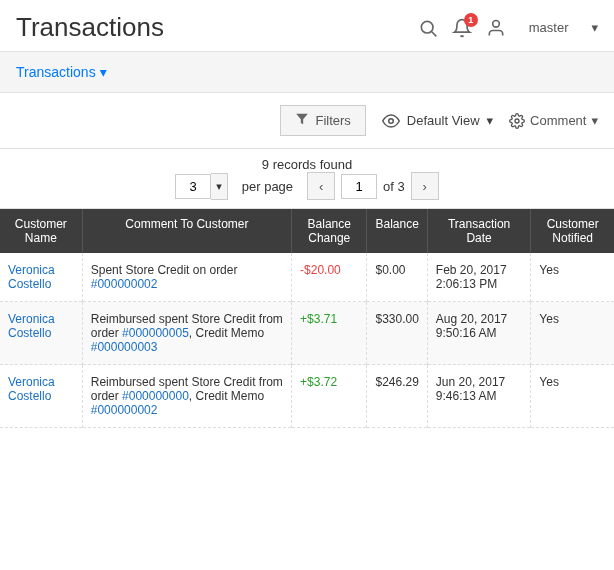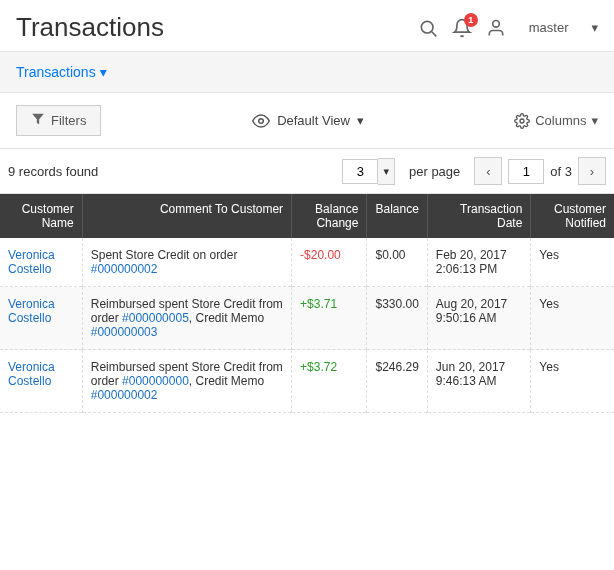--- a/index.html
+++ b/index.html
@@ -80,21 +80,21 @@
       font-size: 15px;
       font-weight: bold;
       cursor: pointer;
       border-radius: 2px;
     }
 
     
     .filters-bar {
       display: flex;
       align-items: center;
-      justify-content: space-between;
+      justify-content: flex-end;
       gap: 16px;
       padding: 12px 16px;
       border-bottom: 1px solid #e0e0e0;
     }
     .filter-btn {
       display: flex;
       align-items: center;
       gap: 6px;
       border: 1px solid #ccc;
       background: #f5f5f5;
@@ -118,22 +118,23 @@
       font-size: 13px;
       color: #555;
       cursor: pointer;
     }
 
     
     .pagination-row {
       display: flex;
       align-items: center;
       justify-content: space-between;
-      padding: 8px 8px;
+      padding: 8px 20px;
       border-bottom: 1px solid #e0e0e0;
+      flex-direction: column;
     }
     .records-found { font-size: 13px; color: #333; }
     .pagination-controls {
       display: flex;
       align-items: center;
       gap: 6px;
     }
     .per-page-select {
       display: flex;
       align-items: center;
@@ -184,21 +185,21 @@
       width: 100%;
       border-collapse: collapse;
       font-size: 12px;
     }
     .data-table thead tr {
       background: #3d3d3d;
       color: #fff;
     }
     .data-table thead th {
       padding: 8px 8px;
-      text-align: right;
+      text-align: center;
       font-weight: normal;
       border-right: 1px solid #555;
       vertical-align: top;
       font-size: 12px;
     }
     .data-table thead th:last-child { border-right: none; }
     .data-table tbody tr {
       border-bottom: 1px dashed #ddd;
     }
     .data-table tbody tr:nth-child(even) { background: #f9f9f9; }
@@ -265,21 +266,21 @@
         <circle cx="12" cy="12" r="3"></circle>
     </svg>
     <span>Default View</span>
     <span>▾</span>
   </div>
   <div class="columns-selector">
     <svg width="16" height="16" viewBox="0 0 24 24" fill="none" stroke="#555" stroke-width="2">
       <circle cx="12" cy="12" r="3"></circle>
       <path d="M19.4 15a1.65 1.65 0 0 0 .33 1.82l.06.06a2 2 0 0 1-2.83 2.83l-.06-.06a1.65 1.65 0 0 0-1.82-.33 1.65 1.65 0 0 0-1 1.51V21a2 2 0 0 1-4 0v-.09A1.65 1.65 0 0 0 9 19.4a1.65 1.65 0 0 0-1.82.33l-.06.06a2 2 0 0 1-2.83-2.83l.06-.06A1.65 1.65 0 0 0 4.68 15a1.65 1.65 0 0 0-1.51-1H3a2 2 0 0 1 0-4h.09A1.65 1.65 0 0 0 4.6 9a1.65 1.65 0 0 0-.33-1.82l-.06-.06a2 2 0 0 1 2.83-2.83l.06.06A1.65 1.65 0 0 0 9 4.68a1.65 1.65 0 0 0 1-1.51V3a2 2 0 0 1 4 0v.09a1.65 1.65 0 0 0 1 1.51 1.65 1.65 0 0 0 1.82-.33l.06-.06a2 2 0 0 1 2.83 2.83l-.06.06A1.65 1.65 0 0 0 19.4 9a1.65 1.65 0 0 0 1.51 1H21a2 2 0 0 1 0 4h-.09a1.65 1.65 0 0 0-1.51 1z"></path>
     </svg>
-    <span>Columns</span>
+    <span>Comment</span>
     <span>▾</span>
   </div>
 </div>
 
 <div class="pagination-row">
   <span class="records-found">9 records found</span>
   <div class="pagination-controls">
     <div class="per-page-select">
       <input type="text" style="width: 36px; border: 1px solid rgb(204, 204, 204); padding: 4px 6px; font-size: 13px; text-align: center;" value="3">
       <div class="per-page-dropdown">▾</div>

